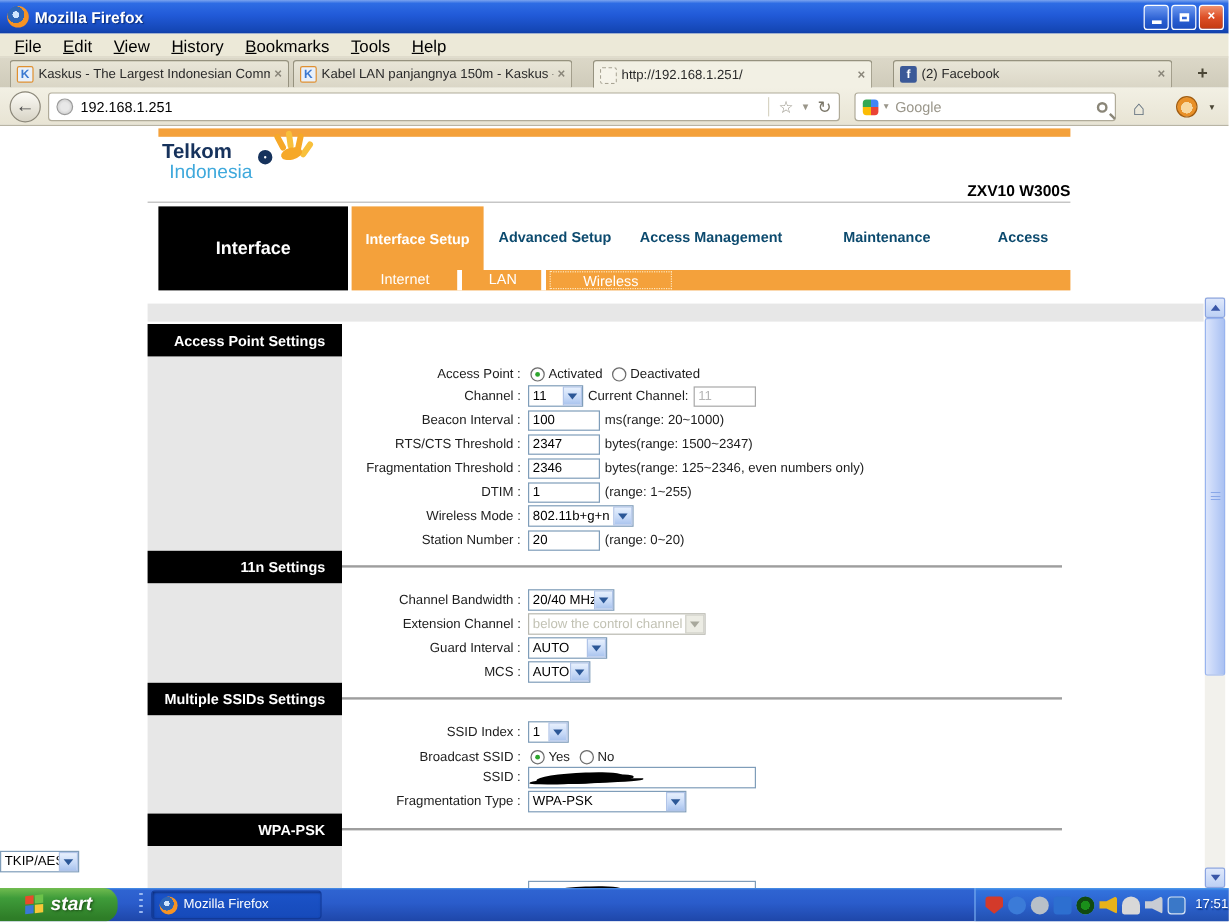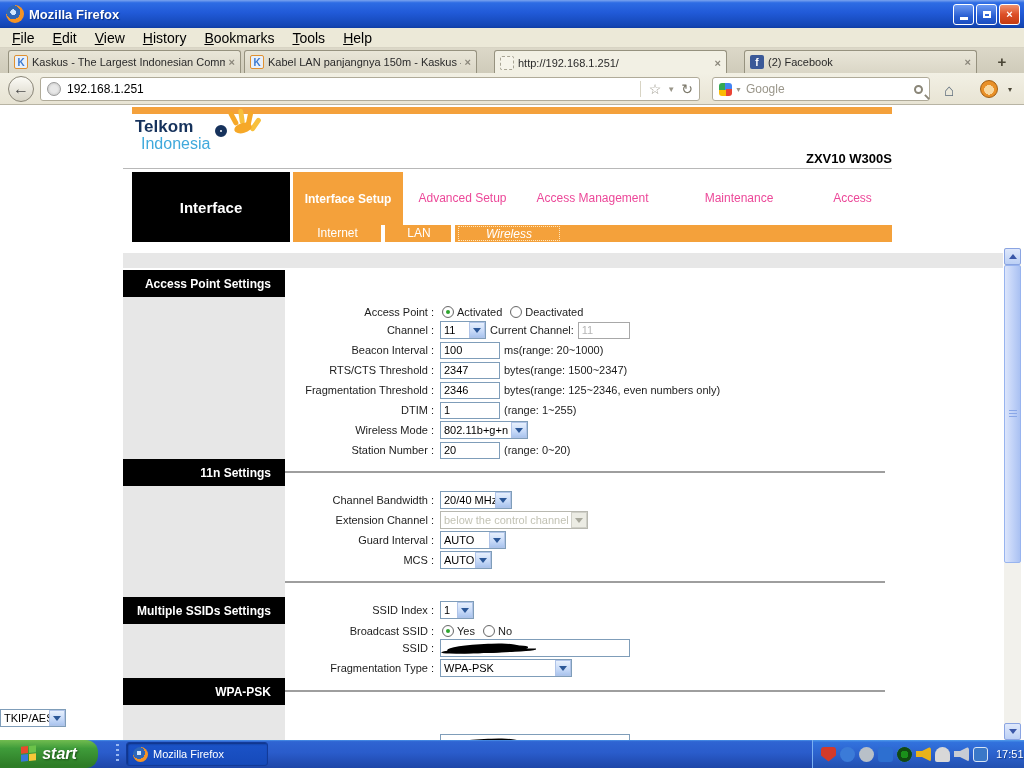--- a/index.html
+++ b/index.html
@@ -87,36 +87,36 @@
   .f4 { left:118px; top:0px; transform:rotate(35deg); background:#f8c03c; }
   .palm { position:absolute; left:99px; top:6px; width:18px; height:10px; background:#f6a828; border-radius:50%; transform:rotate(-15deg); }
   .model { position:absolute; left:700px; top:46px; width:192px; text-align:right; font-size:13px; font-weight:bold; color:#000; }
   .under-logo-line { position:absolute; left:123px; top:63px; width:769px; height:1px; background:#b8b8b8; }
 
   
   .nav-black { position:absolute; left:132px; top:67px; width:158px; height:70px; background:#000;
     color:#fff; font-size:15px; font-weight:600; display:flex; align-items:center; justify-content:center; }
   .nav-tab-active { position:absolute; left:293px; top:67px; width:110px; height:53px; background:#f4a13b;
     color:#fff; font-size:12px; font-weight:bold; text-align:center; display:flex; align-items:center; justify-content:center; }
-  .nav-tab { position:absolute; top:73px; height:40px; color:#ec4899; font-size:12px; font-weight:normal;
+  .nav-tab { position:absolute; top:73px; height:40px; color:#0c4a6e; font-size:12px; font-weight:bold;
     text-align:center; display:flex; align-items:center; justify-content:center; }
   .nt-adv { left:405px; width:115px; } .nt-acc { left:525px; width:135px; }
   .nt-mnt { left:675px; width:128px; } .nt-sts { left:815px; width:75px; }
   .subbar { position:absolute; left:293px; top:120px; width:599px; height:17px; background:#f4a13b; }
   .subtab { position:absolute; top:121px; height:15px; color:#fff; font-size:12px; text-align:center; }
   .st-internet { left:295px; width:85px; } .st-lan { left:388px; width:62px; }
-  .st-wireless { left:458px; width:102px; border:1px dotted #ffe8c0;font-style:italic; }
+  .st-wireless { left:458px; width:102px; border:1px dotted #ffe8c0; }
   .subsep { position:absolute; top:120px; width:4px; height:17px; background:#fff; }
   .ss1 { left:381px; } .ss2 { left:451px; }
 
   .graystrip { position:absolute; left:123px; top:148px; width:880px; height:15px; background:#e7e7e7; }
   .sidebar-col { position:absolute; left:123px; top:165px; width:162px; height:470px; background:#e7e7e7; }
   .sec-header { position:absolute; left:123px; width:162px; height:27px; background:#000; color:#fff;
     font-size:12px; font-weight:bold; display:flex; align-items:center; justify-content:flex-end; padding-right:14px; }
-  .sh1 { top:165px; } .sh2 { top:354px; } .sh3 { top:492px; } .sh4 { top:573px; }
+  .sh1 { top:165px; } .sh2 { top:354px; } .sh3 { top:464px; } .sh4 { top:573px; }
   .sec-line { position:absolute; left:285px; width:600px; height:2px; background:#9e9e9e; }
   .sl2 { top:366px; } .sl3 { top:476px; } .sl4 { top:585px; }
 
   
   .row { position:absolute; left:0; display:flex; align-items:center; height:20px; }
   .lbl { width:440px; text-align:right; padding-right:6px; color:#1c1c1c; font-size:11px; }
   .hint { margin-left:4px; color:#1c1c1c; font-size:11px; }
   .xpinput { width:60px; height:17px; border:1px solid #7f9db9; font-size:11px; font-family:inherit;
     padding:1px 3px; color:#000; outline:none; }
   .xpinput.disabled { border:1px solid #a8a8a8; color:#b5b5b5; background:#fff; }

